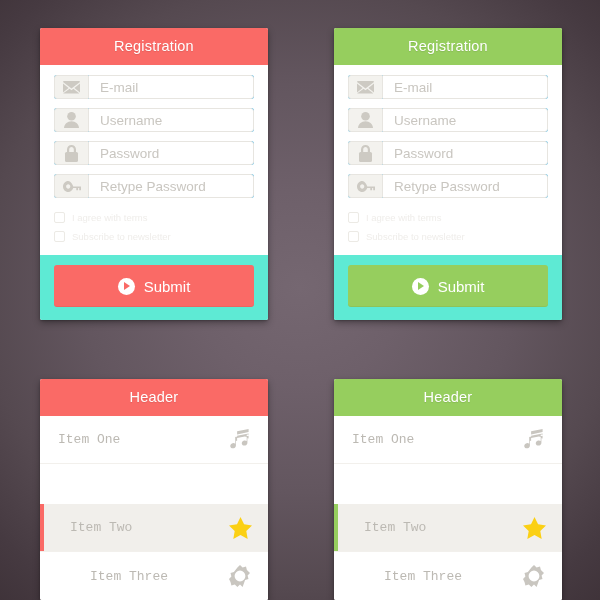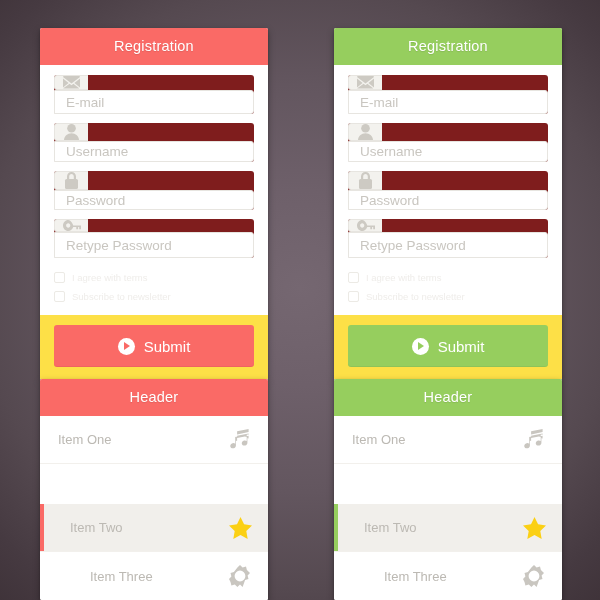--- a/index.html
+++ b/index.html
@@ -55,25 +55,24 @@
 
   
   .form-body {
     background: #ffffff;
     padding: 10px 14px 2px 14px;
   }
 
   .field {
     display: flex;
     align-items: stretch;
-    height: 39px;
+    height: 24px;
     margin-bottom: 9px;
     border-radius: 3px;
-    background: #7f1d1d;
-    flex-direction: column;
+    background: #0ea5e9;
   }
 
   .field-icon {
     width: 34px;
     min-width: 34px;
     border: 1px solid #e7e5e0;
     border-right: none;
     border-radius: 3px 0 0 3px;
     background: #f3f2ee;
     display: flex;
@@ -124,21 +123,21 @@
   .check-label {
     margin-left: 7px;
     font-size: 9.5px;
     color: #efedea;
     user-select: none;
     white-space: nowrap;
   }
 
   
   .card-footer {
-    background: #fde047;
+    background: #5eead4;
     padding: 10px 14px 13px 14px;
   }
   .submit-btn {
     height: 42px;
     border-radius: 3px;
     display: flex;
     align-items: center;
     justify-content: center;
     gap: 9px;
     color: #ffffff;
@@ -202,20 +201,21 @@
   }
   .list-item.active.accent-red::before   { background: #fa6a66; }
   .list-item.active.accent-green::before { background: #96ce5e; }
 
   .list-label {
     flex: 1;
     font-size: 13px;
     color: #bcb9b3;
     user-select: none;
     white-space: nowrap;
+    font-family: Liberation Mono, monospace;
   }
   .list-icon {
     width: 24px;
     height: 24px;
     display: flex;
     align-items: center;
     justify-content: center;
   }
   .list-icon svg { display: block; }
   .icon-gray path, .icon-gray circle, .icon-gray rect { fill: #c9c6c0; }

